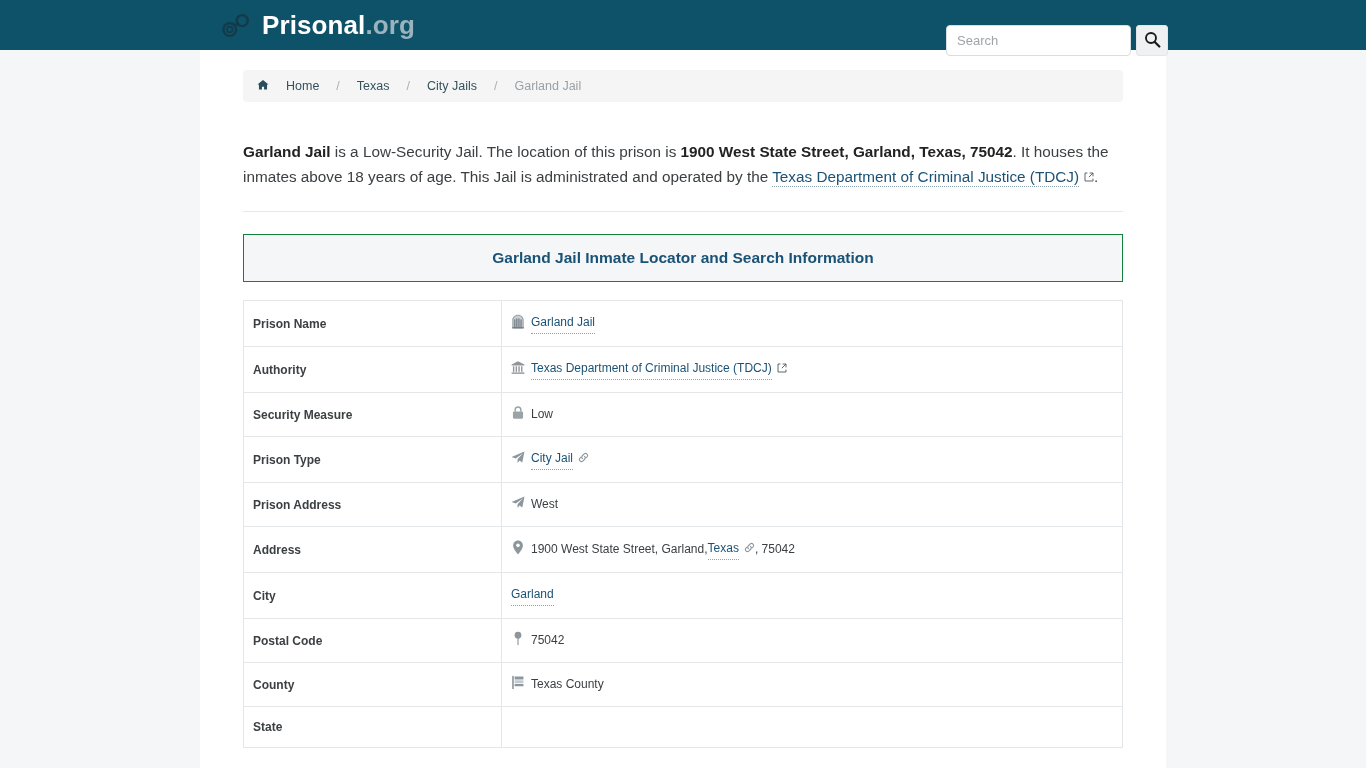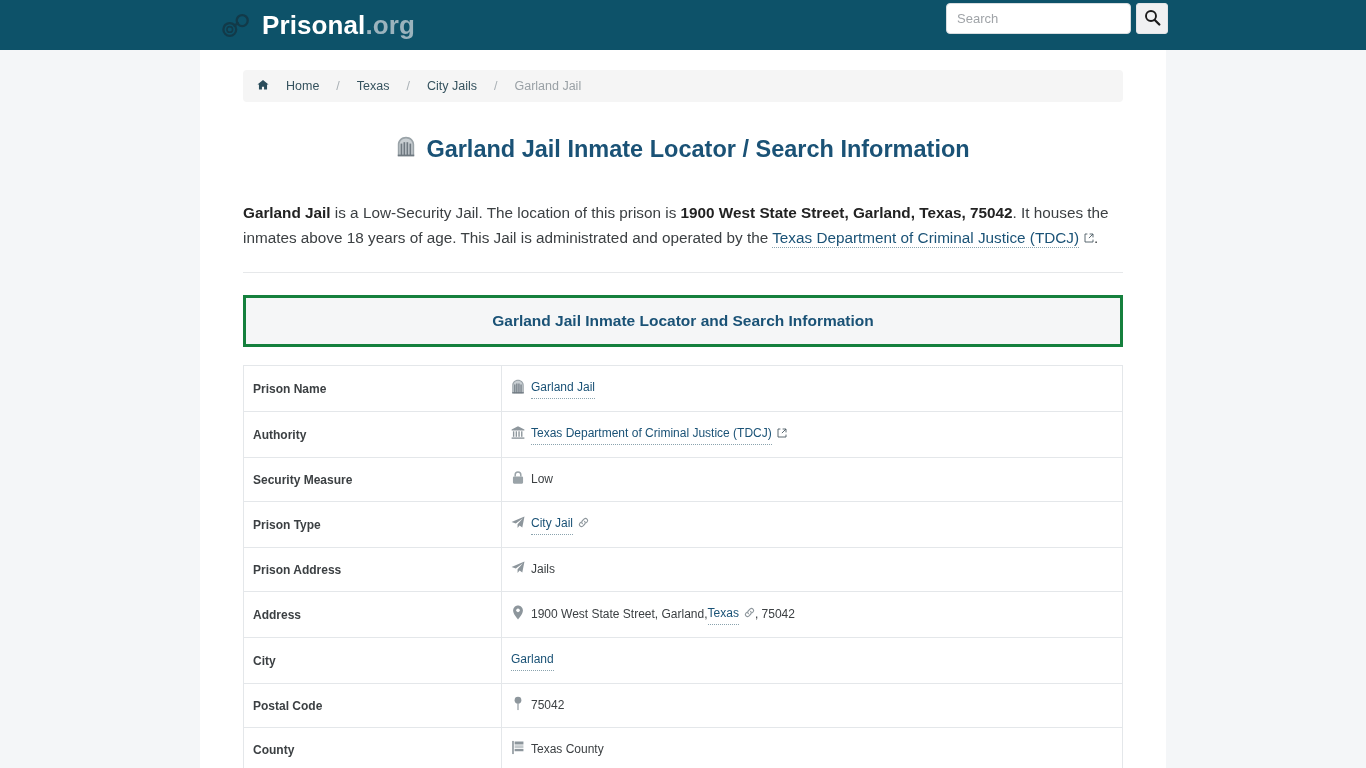--- a/index.html
+++ b/index.html
@@ -33,21 +33,21 @@
     font-weight: bold;
     color: #ffffff;
     letter-spacing: 0.1px;
     line-height: 1;
   }
   .brand-text .tld { color: #9bb3bd; font-weight: bold; }
 
   .search-wrap {
     position: absolute;
     right: 198px;
-    top: 3px;
+    top: 25px;
     display: flex;
     align-items: stretch;
     gap: 5px;
   }
   .search-input {
     width: 185px;
     height: 31px;
     border: 1px solid #d8dde0;
     border-radius: 4px;
     background: #ffffff;
@@ -141,21 +141,21 @@
 
   hr.rule {
     border: 0;
     border-top: 1px solid #e6e8ea;
     margin: 22px 0 0 0;
   }
 
   
   .table-caption {
     background: #f5f6f7;
-    border: 3px solid #15803d;
+    border: 1px solid #15803d;
     text-align: center;
     color: #1a5276;
     font-weight: bold;
     font-size: 15.5px;
     padding: 14px 10px;
     margin-top: 22px;
   }
   table.info {
     width: 100%;
     border-collapse: collapse;
@@ -239,34 +239,20 @@
         </span>
         <a href="#">Home</a>
         <span class="sep">/</span>
         <a href="#">Texas</a>
         <span class="sep">/</span>
         <a href="#">City Jails</a>
         <span class="sep">/</span>
         <span class="current">Garland Jail</span>
       </nav>
 
-      <h1 class="page-title">
-        <span>
-          <svg width="20" height="21" viewBox="0 0 20 21" xmlns="http://www.w3.org/2000/svg">
-            <path d="M10 0.8C5.4 0.8 1.8 4.3 1.8 8.6V20h16.4V8.6C18.2 4.3 14.6 0.8 10 0.8z" fill="#9aa3a8"></path>
-            <path d="M10 2.4C6.3 2.4 3.4 5.2 3.4 8.8V20h13.2V8.8C16.6 5.2 13.7 2.4 10 2.4z" fill="#c9cfd3"></path>
-            <rect x="4.6" y="7.6" width="1.7" height="12.4" fill="#6f7981"></rect>
-            <rect x="7.5" y="6.2" width="1.7" height="13.8" fill="#6f7981"></rect>
-            <rect x="10.5" y="6.2" width="1.7" height="13.8" fill="#6f7981"></rect>
-            <rect x="13.5" y="7.6" width="1.7" height="12.4" fill="#6f7981"></rect>
-            <rect x="1.8" y="18.6" width="16.4" height="1.8" fill="#6f7981"></rect>
-          </svg>
-        </span>
-        <span>Garland Jail Inmate Locator / Search Information</span>
-      </h1>
 
       <p class="intro"><b>Garland Jail</b><span> is a Low-Security Jail. The location of this prison is </span><b>1900 West State Street, Garland, Texas, 75042</b><span>. It houses the inmates above 18 years of age. This Jail is administrated and operated by the </span><a class="dotted" href="#"><span>Texas Department of Criminal Justice (TDCJ)</span></a><span><svg class="ext-icon" viewBox="0 0 10 10" fill="none" xmlns="http://www.w3.org/2000/svg">
               <path d="M3.4 1H1v8h8V6.6" stroke="#4a5a63" stroke-width="0.9"></path>
               <path d="M5.6 1H9v3.4" stroke="#4a5a63" stroke-width="0.9"></path>
               <path d="M9 1 4.9 5.1" stroke="#4a5a63" stroke-width="0.9"></path>
             </svg></span><span>.</span></p>
 
       <hr class="rule">
 
       <div class="table-caption">Garland Jail Inmate Locator and Search Information</div>
@@ -356,21 +342,21 @@
 
           <tr>
             <td class="key">Prison Address</td>
             <td class="val">
               <span class="cell">
                 <span>
                   <svg class="row-icon" viewBox="0 0 16 16" fill="#8d969c" xmlns="http://www.w3.org/2000/svg">
                     <path d="M15.4 1.1 0.6 7.5l4.9 1.7 8.1-6-6.1 6.9v4.3l2.3-3 3.1 2.2z"></path>
                   </svg>
                 </span>
-                <span class="plain">Jails</span>
+                <span class="plain">West</span>
               </span>
             </td>
           </tr>
 
           <tr>
             <td class="key">Address</td>
             <td class="val">
               <span class="cell">
                 <span>
                   <svg class="row-icon" viewBox="0 0 12 16" fill="#8d969c" xmlns="http://www.w3.org/2000/svg">

